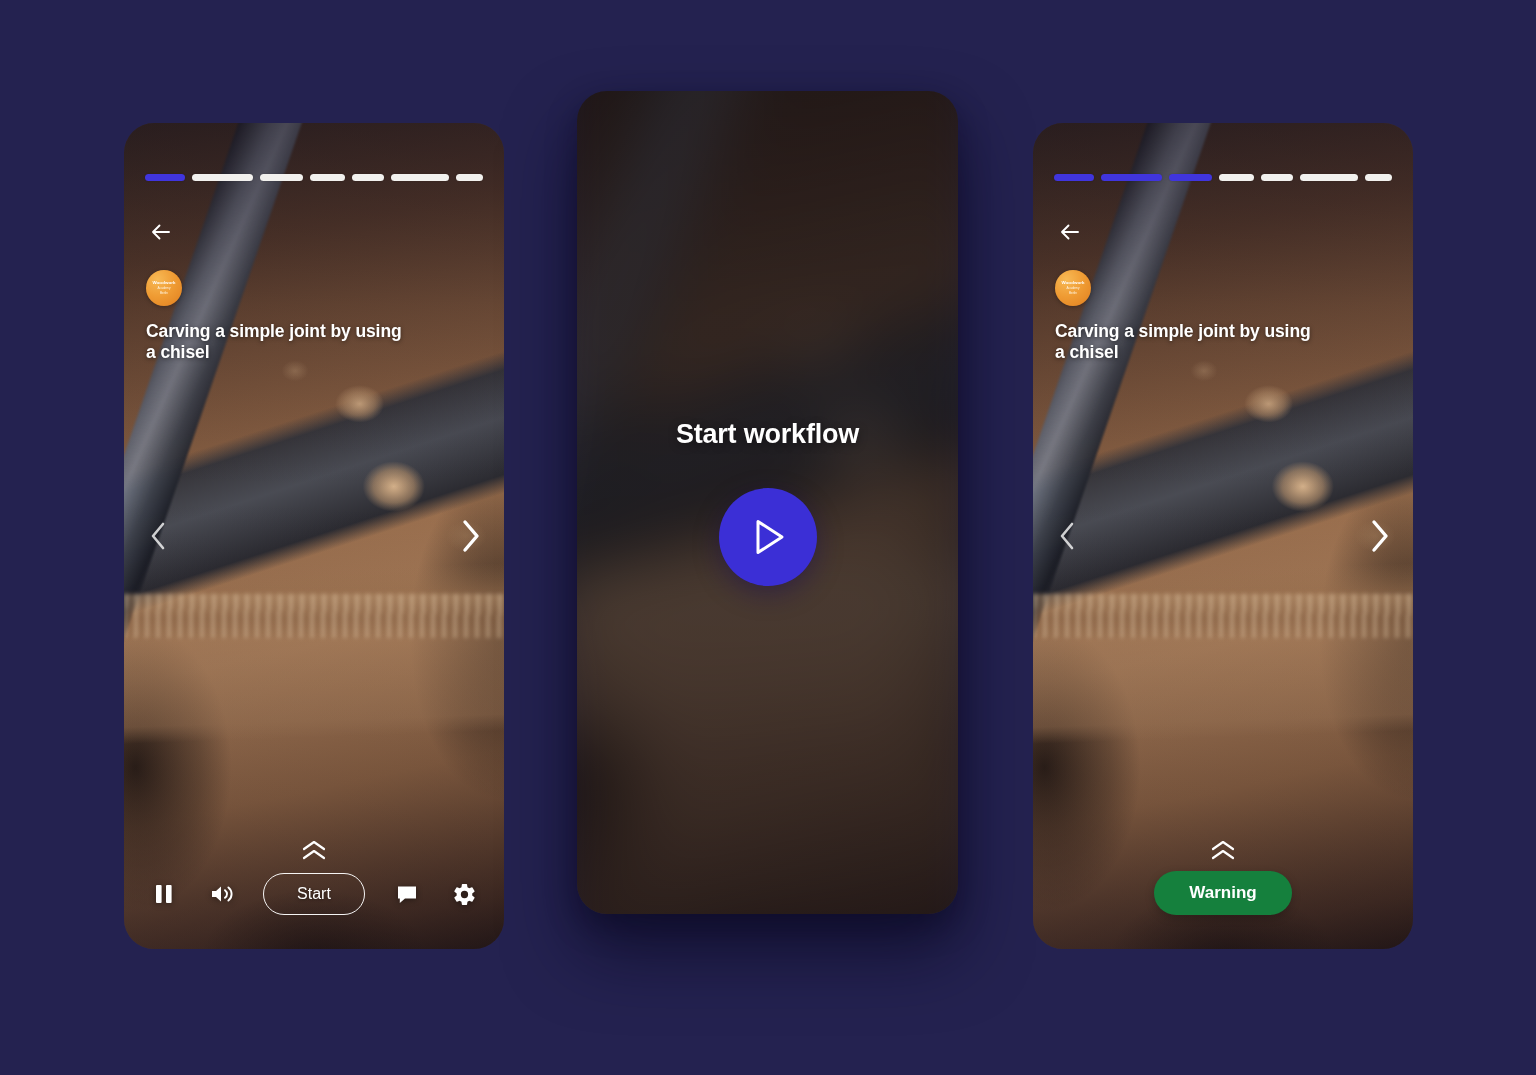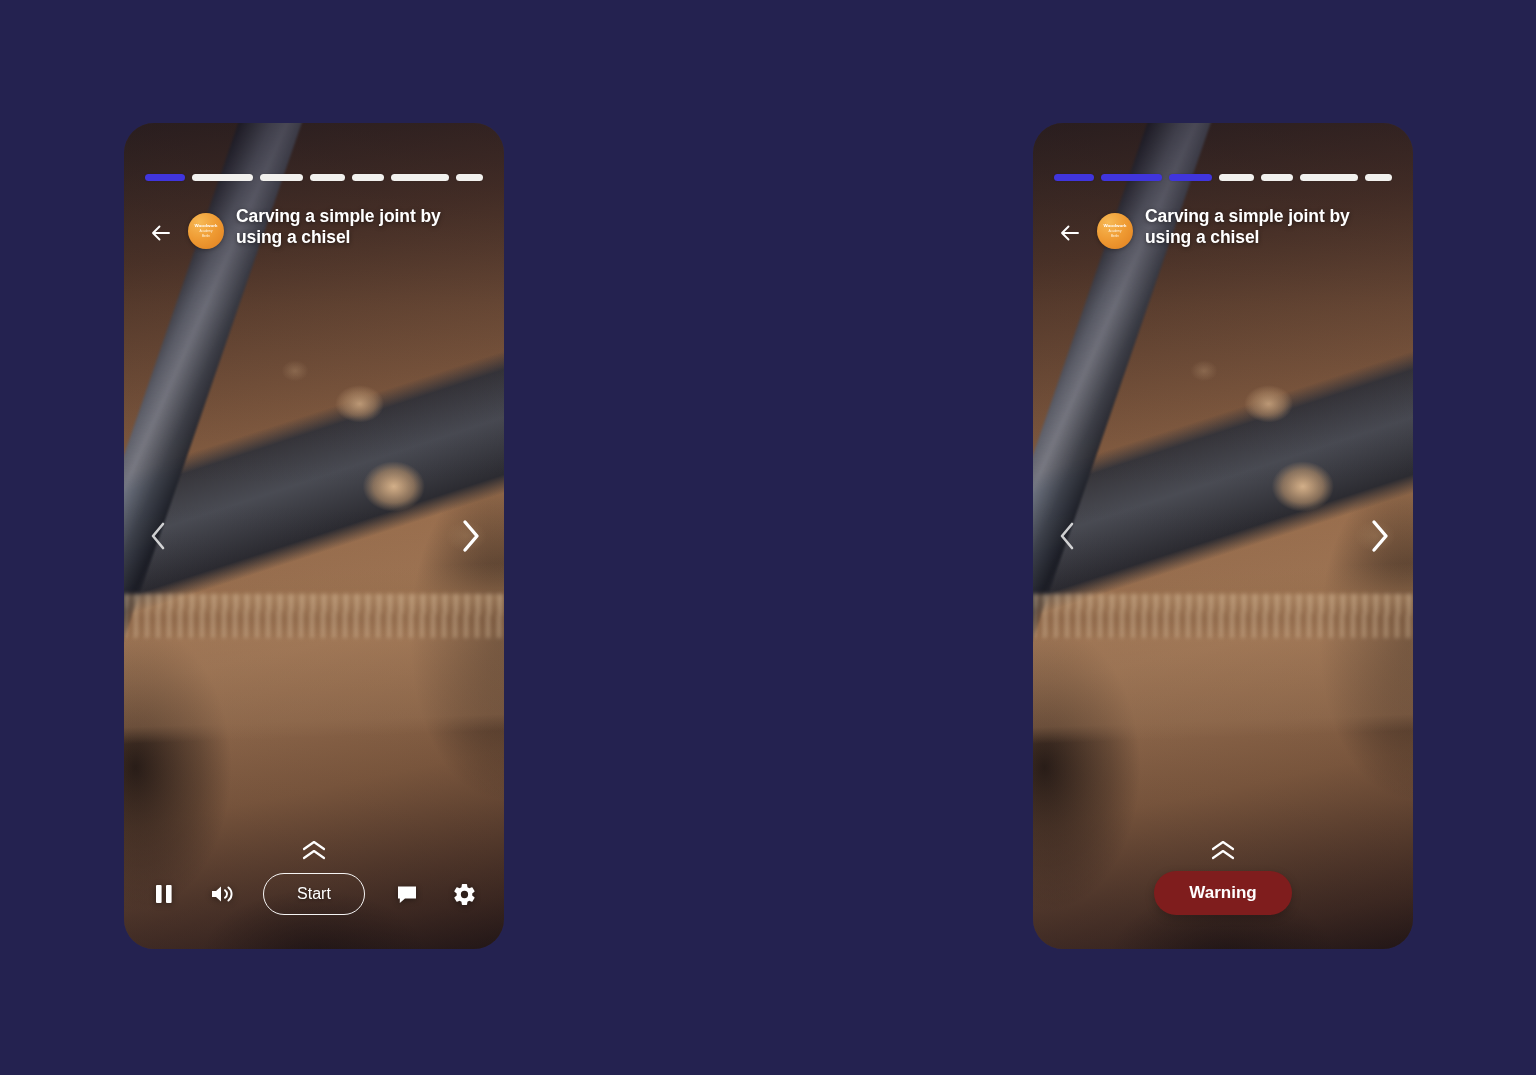--- a/index.html
+++ b/index.html
@@ -138,22 +138,23 @@
   }
   .seg.done { background: #4035dd; }
 
   
   .header {
     position: absolute;
     left: 22px;
     right: 22px;
     top: 79px;
     display: flex;
-    align-items: center;
+    align-items: flex-start;
     gap: 12px;
+    flex-direction: column;
   }
   .back-btn {
     width: 30px;
     height: 30px;
     flex: none;
     display: flex;
     align-items: center;
     justify-content: center;
     margin-top: 15px;
     cursor: pointer;
@@ -273,21 +274,21 @@
     left: 0; right: 0;
     bottom: 34px;
     display: flex;
     justify-content: center;
   }
   .warn-btn {
     width: 138px;
     height: 44px;
     border: none;
     border-radius: 24px;
-    background: #7f1d1d;
+    background: #15803d;
     color: #ffffff;
     font-size: 17px;
     font-weight: 600;
     font-family: "Liberation Sans", sans-serif;
     cursor: pointer;
     display: flex;
     align-items: center;
     justify-content: center;
     box-shadow: 0 3px 10px rgba(0,0,0,0.22);
   }
@@ -393,20 +394,33 @@
         </svg>
       </div>
       <div class="ctl">
         <svg width="25" height="25" viewBox="0 0 24 24" aria-hidden="true">
           <path fill="#ffffff" d="M19.4 13c.04-.33.06-.66.06-1s-.02-.67-.06-1l2.1-1.62a.5.5 0 0 0 .12-.64l-2-3.46a.5.5 0 0 0-.6-.22l-2.47 1a7.3 7.3 0 0 0-1.72-1l-.38-2.63A.5.5 0 0 0 13.96 2h-4a.5.5 0 0 0-.49.42l-.38 2.63c-.62.25-1.2.59-1.72 1l-2.47-1a.5.5 0 0 0-.6.22l-2 3.46a.5.5 0 0 0 .12.64L4.52 11c-.04.33-.06.66-.06 1s.02.67.06 1l-2.1 1.62a.5.5 0 0 0-.12.64l2 3.46c.12.22.38.3.6.22l2.47-1c.52.41 1.1.75 1.72 1l.38 2.63c.04.24.25.42.49.42h4c.24 0 .45-.18.49-.42l.38-2.63a7.3 7.3 0 0 0 1.72-1l2.47 1c.22.08.48 0 .6-.22l2-3.46a.5.5 0 0 0-.12-.64L19.4 13zM11.96 15.5A3.5 3.5 0 1 1 12 8.5a3.5 3.5 0 0 1-.04 7z"></path>
         </svg>
       </div>
     </div>
   </div>
 
+  <div class="phone phone-mid">
+    <div class="photo blurred"></div>
+    <div class="scrim deep"></div>
+
+    <div class="start-layer">
+      <div class="start-title">Start workflow</div>
+      <button class="play-btn">
+        <svg width="40" height="42" viewBox="0 0 40 42" fill="none" aria-hidden="true">
+          <path d="M10 5.5v31L34 21 10 5.5z" stroke="#ffffff" stroke-width="3" stroke-linejoin="round" fill="none"></path>
+        </svg>
+      </button>
+    </div>
+  </div>
 
   <div class="phone phone-right">
     <div class="photo"></div>
     <div class="scrim"></div>
 
     <div class="progress" id="progress-3">
         <div class="seg done" style="flex: 18 0 0px;"></div>
         <div class="seg done" style="flex: 27 0 0px;"></div>
         <div class="seg done" style="flex: 19 0 0px;"></div>
         <div class="seg" style="flex: 16 0 0px;"></div>

